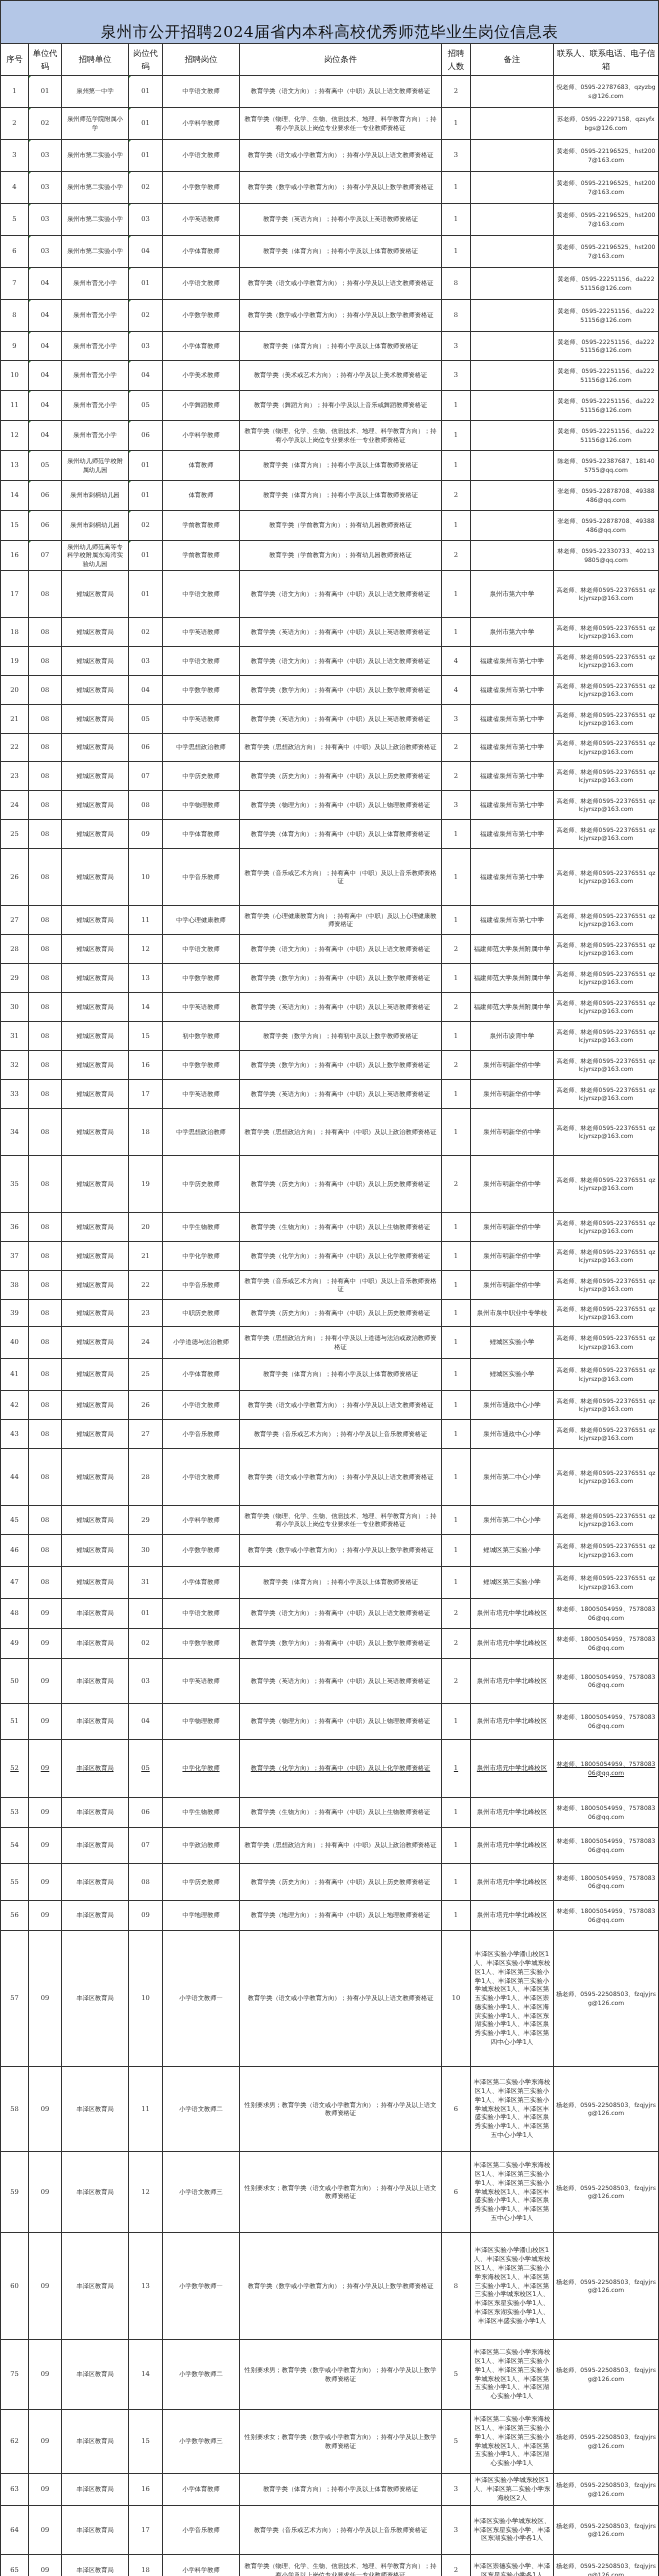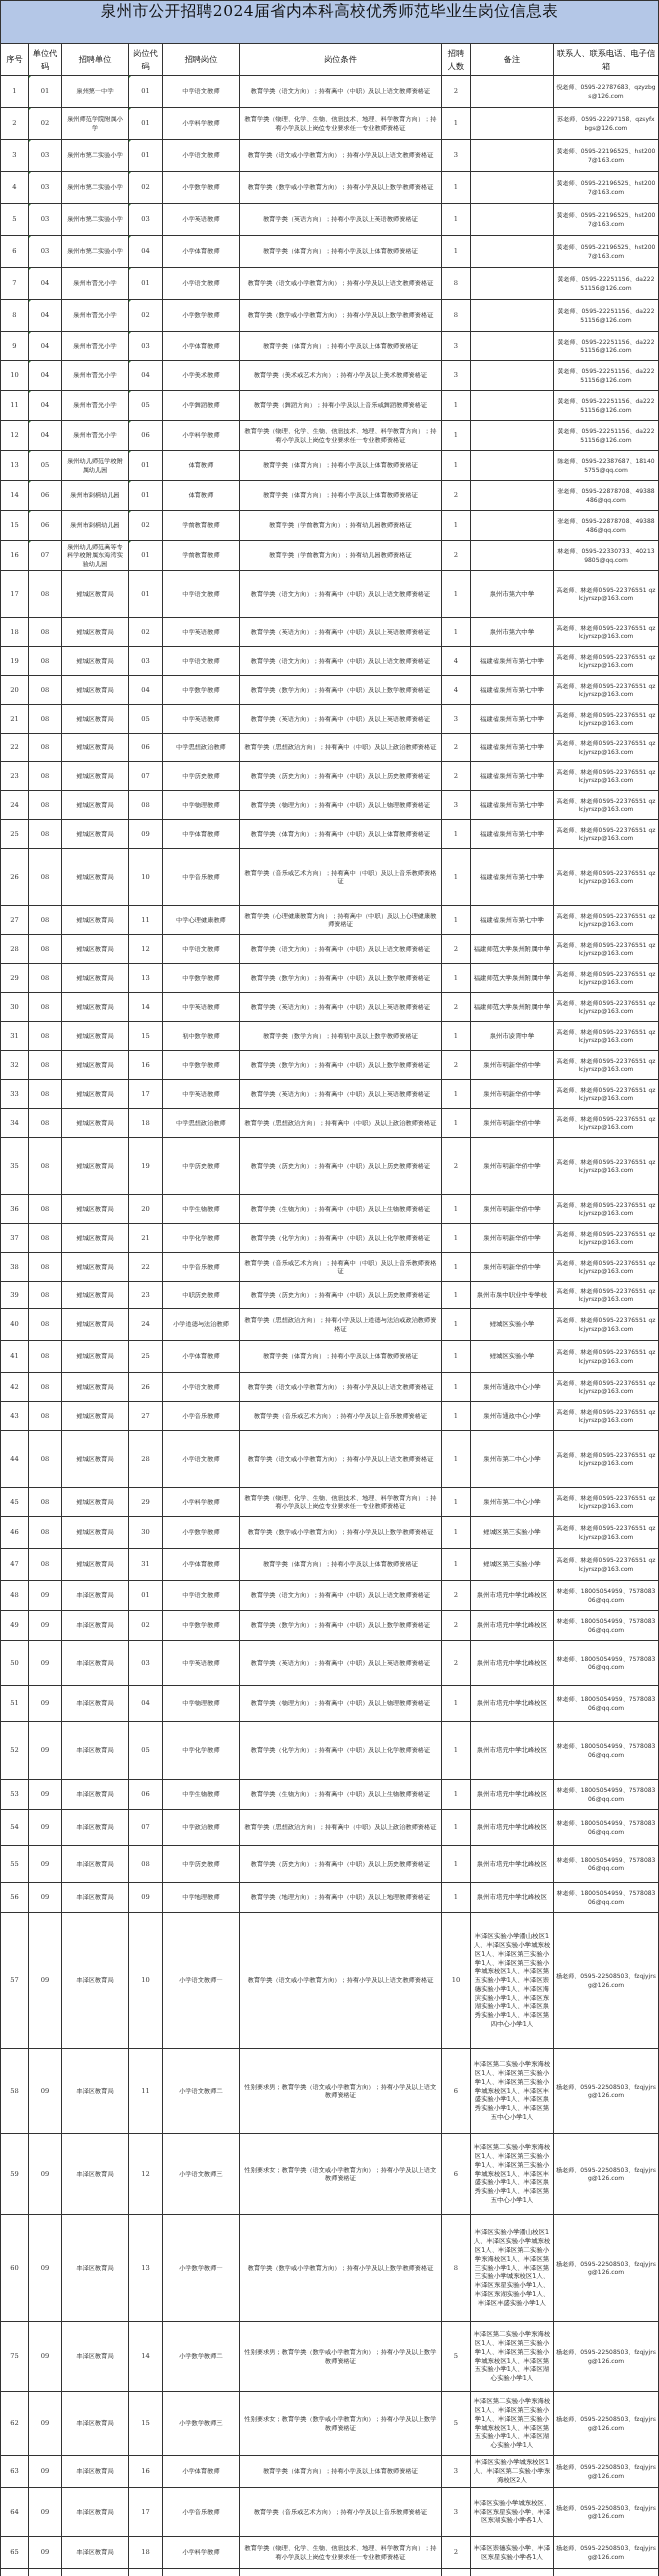--- a/index.html
+++ b/index.html
@@ -1,20 +1,20 @@
 <!DOCTYPE html>
 <html style="font-size:8.2px"><head>
 <meta charset="utf-8">
 <style>
   html, body { margin: 0; padding: 0; background: #ffffff; }
   body { width: 659px; font-family: "DejaVu Sans", "Liberation Sans", sans-serif; color: #222; }
   .sheet { width: 659px; position: relative; }
   .title-band {
     height: 43px; background: #b4c7e7; border: 0.5px solid #333; border-bottom: none;
-    box-sizing: border-box; display: flex; align-items: flex-start; justify-content: center;
+    box-sizing: border-box; display: flex; align-items: flex-end; justify-content: center;
   }
   .title-band h1 {
     margin: 0; font-family: "DejaVu Serif", "Liberation Serif", serif; font-weight: normal;
     font-size: 15.5px; letter-spacing: 0.5px; color: #111;
   }
   table { border-collapse: collapse; table-layout: fixed; width: 659px; }
   col.c0 { width: 28px; } col.c1 { width: 33px; } col.c2 { width: 67px; } col.c3 { width: 34px; }
   col.c4 { width: 77px; } col.c5 { width: 202px; } col.c6 { width: 29px; } col.c7 { width: 83px; } col.c8 { width: 105px; }
   th, td {
     border: 0.5px solid #333; text-align: center; vertical-align: middle; padding: 1px 2.1px;
@@ -420,21 +420,21 @@
           <td class="num">33</td>
           <td class="num">08</td>
           <td>鲤城区教育局</td>
           <td class="num">17</td>
           <td>中学英语教师</td>
           <td class="cond">教育学类（英语方向）；持有高中（中职）及以上英语教师资格证</td>
           <td class="num">1</td>
           <td class="remark">泉州市明新华侨中学</td>
           <td class="contact">高老师、林老师0595-22376551 qzlcjyrszp@163.com</td>
         </tr>
-        <tr style="height: 29px;">
+        <tr style="height: 47px;">
           <td class="num">34</td>
           <td class="num">08</td>
           <td>鲤城区教育局</td>
           <td class="num">18</td>
           <td>中学思想政治教师</td>
           <td class="cond">教育学类（思想政治方向）；持有高中（中职）及以上政治教师资格证</td>
           <td class="num">1</td>
           <td class="remark">泉州市明新华侨中学</td>
           <td class="contact">高老师、林老师0595-22376551 qzlcjyrszp@163.com</td>
         </tr>
@@ -618,21 +618,21 @@
           <td class="num">51</td>
           <td class="num">09</td>
           <td>丰泽区教育局</td>
           <td class="num">04</td>
           <td>中学物理教师</td>
           <td class="cond">教育学类（物理方向）；持有高中（中职）及以上物理教师资格证</td>
           <td class="num">1</td>
           <td class="remark">泉州市培元中学北峰校区</td>
           <td class="contact">林老师、18005054959、757808306@qq.com</td>
         </tr>
-        <tr style="height: 58px;">
+        <tr style="height: 58px; text-decoration: underline;">
           <td class="num">52</td>
           <td class="num">09</td>
           <td>丰泽区教育局</td>
           <td class="num">05</td>
           <td>中学化学教师</td>
           <td class="cond">教育学类（化学方向）；持有高中（中职）及以上化学教师资格证</td>
           <td class="num">1</td>
           <td class="remark">泉州市培元中学北峰校区</td>
           <td class="contact">林老师、18005054959、757808306@qq.com</td>
         </tr>

